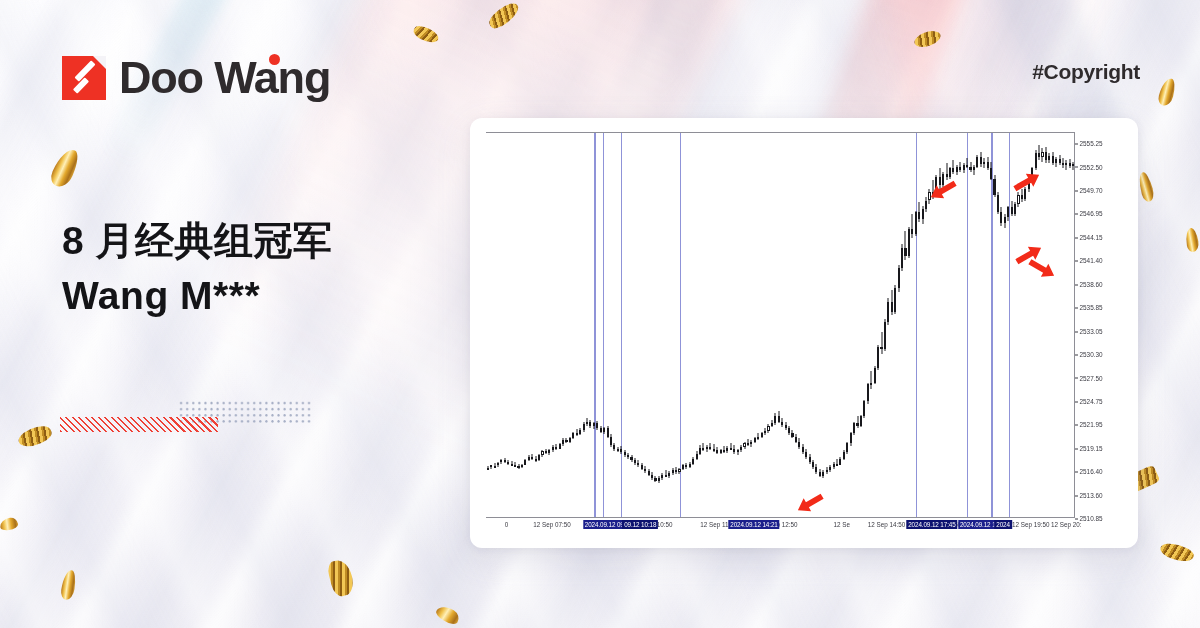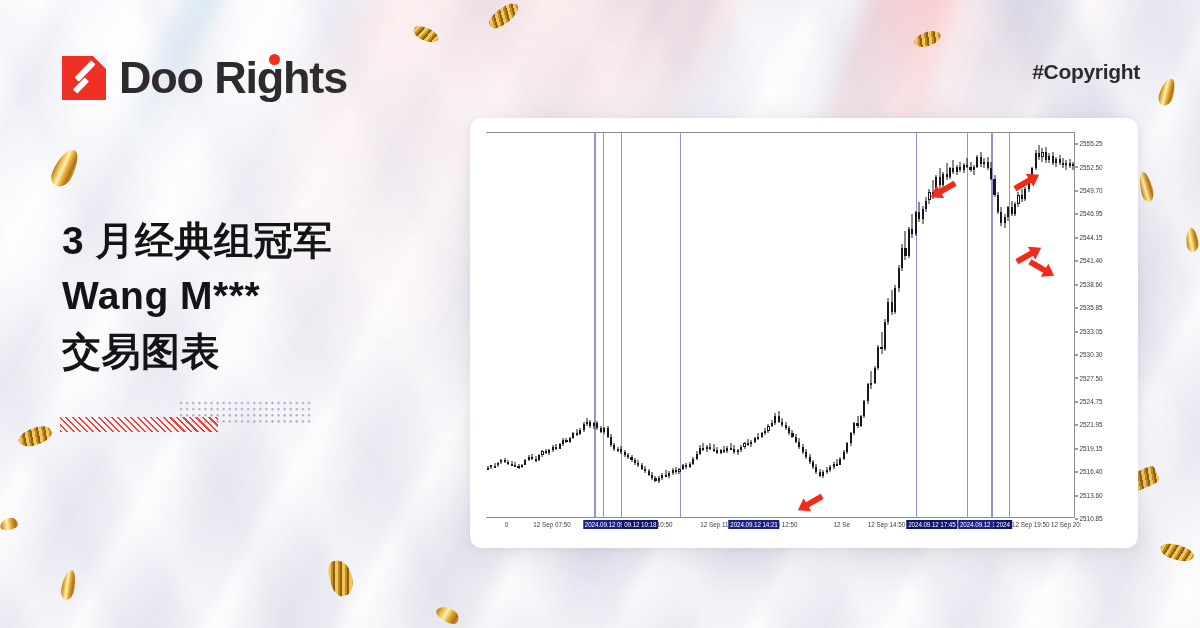--- a/index.html
+++ b/index.html
@@ -305,31 +305,30 @@
     <div class="ribbon curl" style="left:436px; top:608px; width:24px; height:14px; transform:rotate(32deg);"></div>
   </div>
 
   <div class="logo-row">
     <div class="logo-mark">
       <div class="slash s1"></div>
       <div class="slash s2"></div>
       <div class="notch"></div>
     </div>
     <div class="logo-text">
-      <span>Doo Rights</span>
+      <span>Doo Wang</span>
       <span class="idot"></span>
     </div>
   </div>
 
   <div class="hashtag">#Copyright</div>
 
   <div class="headline">
-    <span class="ln">3 月经典组冠军</span>
+    <span class="ln">8 月经典组冠军</span>
     <span class="ln">Wang M***</span>
-    <span class="ln">交易图表</span>
   </div>
 
   <div class="deco">
     <div class="deco-dots"></div>
     <div class="deco-hatch"></div>
   </div>
 
 
   <div class="chart-card">
     <div class="chart-frame">

